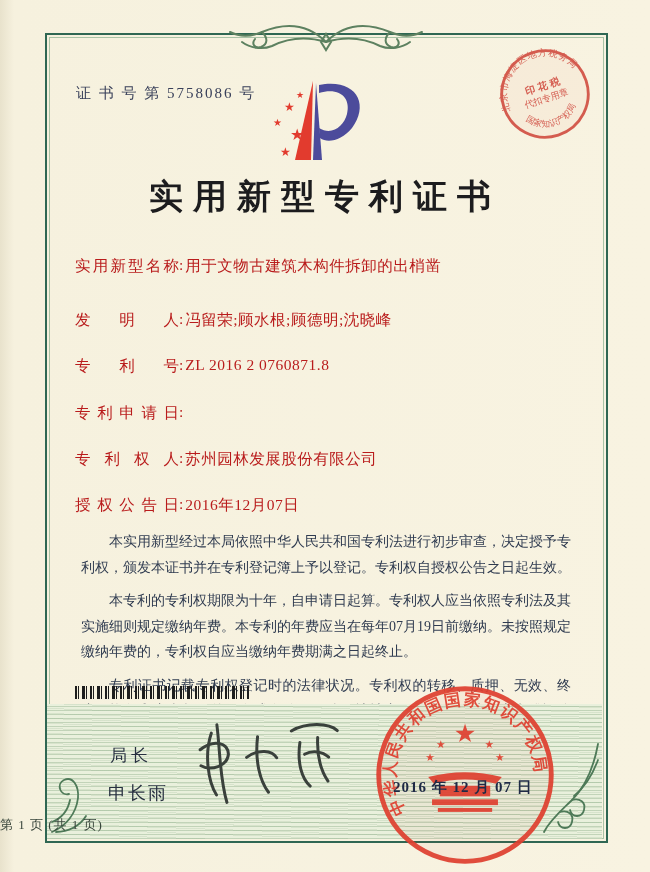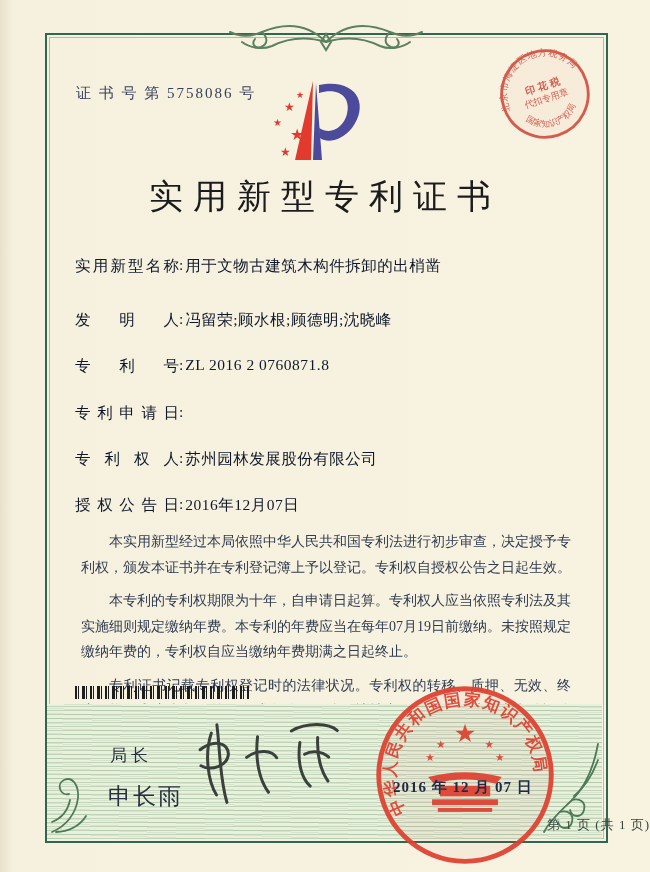--- a/index.html
+++ b/index.html
@@ -28,25 +28,25 @@
   .logo{position:absolute;left:260px;top:78px;width:116px;height:88px;}
   .logo .star{font-family:"DejaVu Sans",sans-serif;fill:#e23b2e;}
   .tax-stamp{
     position:absolute;left:497px;top:46px;width:96px;height:96px;
     transform:rotate(-18deg);opacity:.88;
   }
   .tax-stamp text{fill:#d0483c;font-family:"Liberation Sans",sans-serif;}
   
   .title{
     position:absolute;left:0;top:174px;width:100%;text-align:center;
-    font-size:34px;font-weight:400;letter-spacing:10px;color:#1c1c1e;
+    font-size:34px;font-weight:700;letter-spacing:10px;color:#1c1c1e;
     font-family:"Liberation Sans","DejaVu Sans",sans-serif;
   }
   
-  .field-row{position:absolute;left:75px;font-size:15.5px;display:flex;color:#0f172a;}
+  .field-row{position:absolute;left:75px;font-size:15.5px;display:flex;color:#b91c1c;}
   .flabel{
     display:inline-block;width:104px;text-align:justify;text-align-last:justify;
     font-family:"Liberation Sans",sans-serif;
   }
   .fcolon{margin:0 2px 0 0;}
   .fvalue{white-space:pre;letter-spacing:.5px;}
   .r0{top:256px}.r1{top:310px}.r2{top:356px}.r3{top:403px}.r4{top:449px}.r5{top:495px}
   
   .legal{
     position:absolute;left:73px;top:521px;width:506px;
@@ -65,26 +65,26 @@
   
   .band{
     position:absolute;left:47px;top:704px;width:555px;height:135px;
     background:
       repeating-linear-gradient(0deg,rgba(110,152,108,.32) 0 1px,transparent 1px 4px),
       repeating-linear-gradient(2deg,rgba(110,152,108,.15) 0 1px,transparent 1px 5px),
       #e9f0dc;
   }
   .sign-role{position:absolute;left:110px;top:744px;font-size:17px;color:#273040;
     font-family:"Liberation Sans",sans-serif;letter-spacing:4px;}
-  .sign-name{position:absolute;left:108px;top:781px;font-size:23px;color:#273040;
+  .sign-name{position:absolute;left:108px;top:781px;font-size:18px;color:#273040;
     font-family:"Liberation Sans",sans-serif;letter-spacing:2px;}
   .signature{position:absolute;left:185px;top:716px;width:175px;height:96px;transform:rotate(-3deg);}
   .signature path{stroke:#3a413c;stroke-width:3;fill:none;stroke-linecap:round;}
   .footer{
-    position:absolute;left:0;top:816px;width:650px;text-align:right;
+    position:absolute;left:0;top:816px;width:650px;text-align:left;
     font-size:13px;color:#39463c;letter-spacing:1px;
   }
   
   .big-seal{position:absolute;left:363px;top:682px;width:204px;height:190px;opacity:.93;}
   .big-seal text{fill:#df4030;}
   .seal-date{
     position:absolute;left:393px;top:778px;font-size:15px;font-weight:700;
     color:#1f2a46;letter-spacing:1px;white-space:pre;
   }
   

